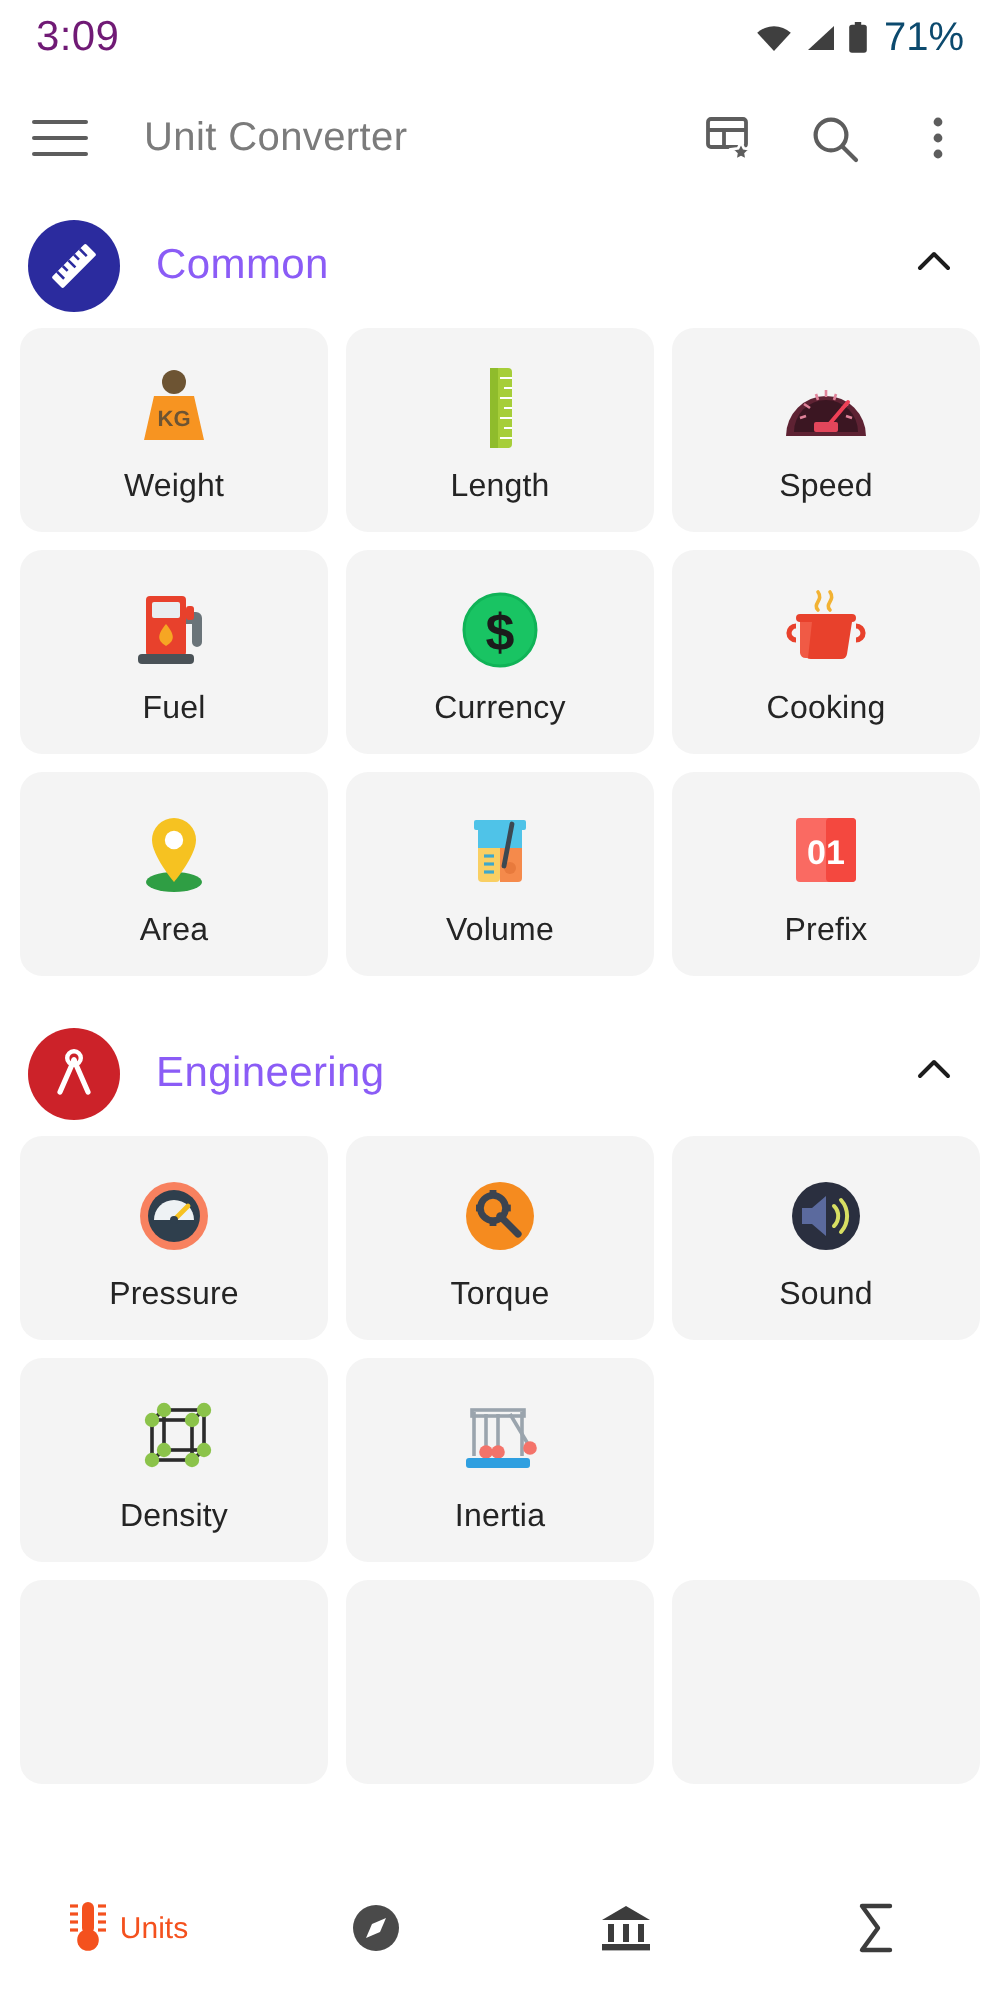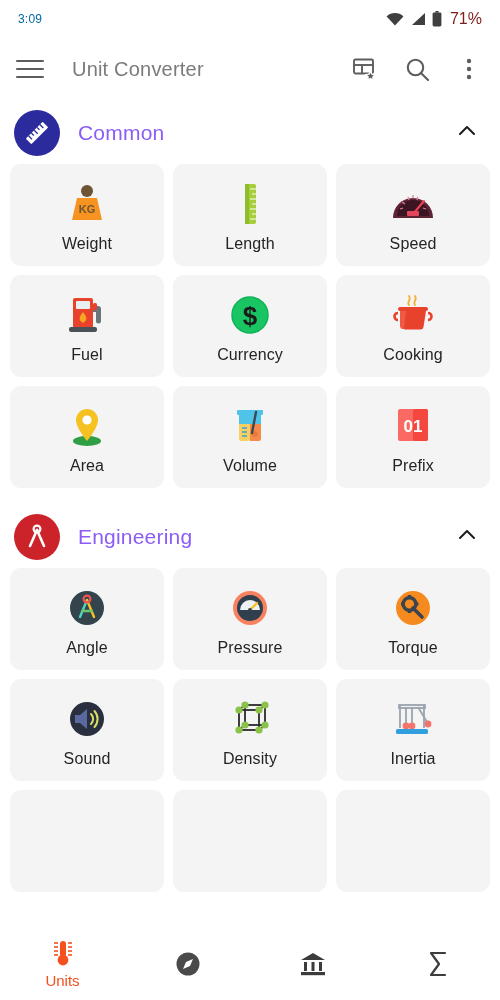--- a/index.html
+++ b/index.html
@@ -9,23 +9,23 @@
     font-family: "Liberation Sans", sans-serif;
     overflow: hidden;
   }
   #screen { position: relative; width: 500px; height: 1000px; background: #fff; overflow: hidden; }
 
   
   .statusbar {
     height: 38px; display: flex; align-items: center;
     padding: 0 18px; color: #484848;
   }
-  .status-time { font-size: 12px; letter-spacing: .2px; color: #0369a1; }
+  .status-time { font-size: 21px; letter-spacing: .2px; color: #701a75; }
   .status-right { margin-left: auto; display: flex; align-items: center; gap: 6px; }
-  .status-battery-text { font-size: 16px; color: #7f1d1d; margin-left: 2px; }
+  .status-battery-text { font-size: 20px; color: #0c4a6e; margin-left: 2px; }
 
   
   .appbar { height: 62px; display: flex; align-items: center; padding: 0 16px; }
   .appbar-title {
     font-size: 20px; color: #7b7b7b; font-weight: 400;
     margin-left: 28px; letter-spacing: .2px;
   }
   .appbar-actions { margin-left: auto; display: flex; align-items: center; gap: 22px; }
   .icon-btn { width: 30px; height: 30px; display: flex; align-items: center; justify-content: center; cursor: pointer; }
   .hamburger { width: 28px; display: flex; flex-direction: column; gap: 6px; cursor: pointer; }
@@ -52,21 +52,21 @@
   .card-label { font-size: 16px; color: #242424; margin-top: 4px; letter-spacing: .1px; }
 
   .section-gap { height: 16px; }
 
   
   .bottomnav {
     position: absolute; left: 0; right: 0; bottom: 0; height: 72px;
     background: #ffffff; display: flex; align-items: center;
   }
   .nav-item {
-    flex: 1; display: flex; flex-direction: column; align-items: center;
+    flex: 1; display: flex; flex-direction: row; align-items: center;
     justify-content: center; gap: 3px; cursor: pointer; height: 100%;
   }
   .nav-label { font-size: 15px; color: #f4511e; }
 </style>
 </head>
 <body>
 
 <div id="screen">
 
   <div class="statusbar">
@@ -300,34 +300,20 @@
       <div class="section-chevron">
         <svg width="22" height="22" viewBox="0 0 22 22">
           <polyline points="4,14 11,7 18,14" fill="none" stroke="#1d1d1d" stroke-width="2" stroke-linecap="round" stroke-linejoin="round"></polyline>
         </svg>
       </div>
     </div>
 
     <div class="grid">
 
 
-      <div class="card">
-        <div class="card-icon">
-          <svg width="44" height="44" viewBox="0 0 44 44">
-            <circle cx="22" cy="22" r="17" fill="#33444d"></circle>
-            <g stroke-linecap="round" fill="none" stroke-width="2.4">
-              <line x1="22" y1="14" x2="15" y2="31" stroke="#4dd6c0"></line>
-              <line x1="22" y1="14" x2="29" y2="31" stroke="#f6c221"></line>
-              <line x1="17" y1="25" x2="27" y2="25" stroke="#6ec46e"></line>
-            </g>
-            <circle cx="22" cy="13" r="3.4" fill="none" stroke="#ef5350" stroke-width="2.2"></circle>
-          </svg>
-        </div>
-        <div class="card-label">Angle</div>
-      </div>
 
       <div class="card">
         <div class="card-icon">
           <svg width="44" height="44" viewBox="0 0 44 44">
             <circle cx="22" cy="22" r="17" fill="#f8815f"></circle>
             <circle cx="22" cy="22" r="13" fill="#2f3f4d"></circle>
             <path d="M12 24 A10 10 0 0 1 32 24 Z" fill="#eef2f4"></path>
             <line x1="22" y1="24" x2="29" y2="17" stroke="#f6c221" stroke-width="2.4" stroke-linecap="round"></line>
             <circle cx="22" cy="24" r="2" fill="#2f3f4d"></circle>
           </svg>

